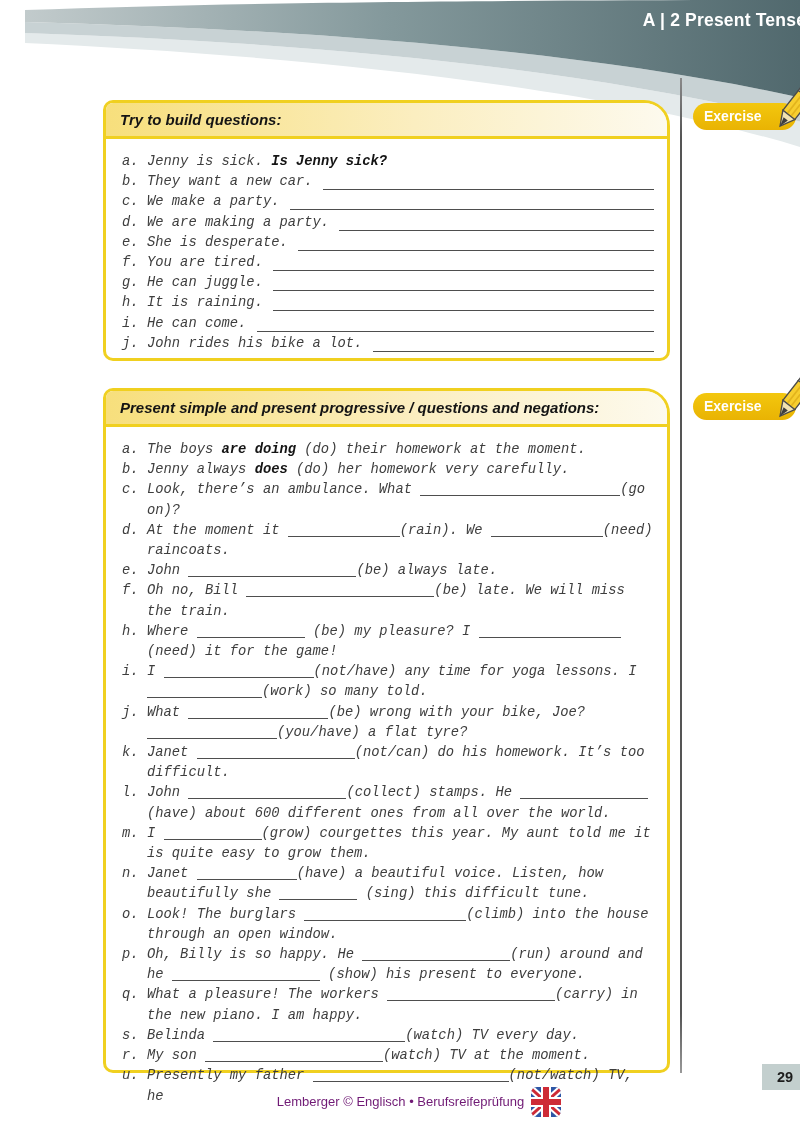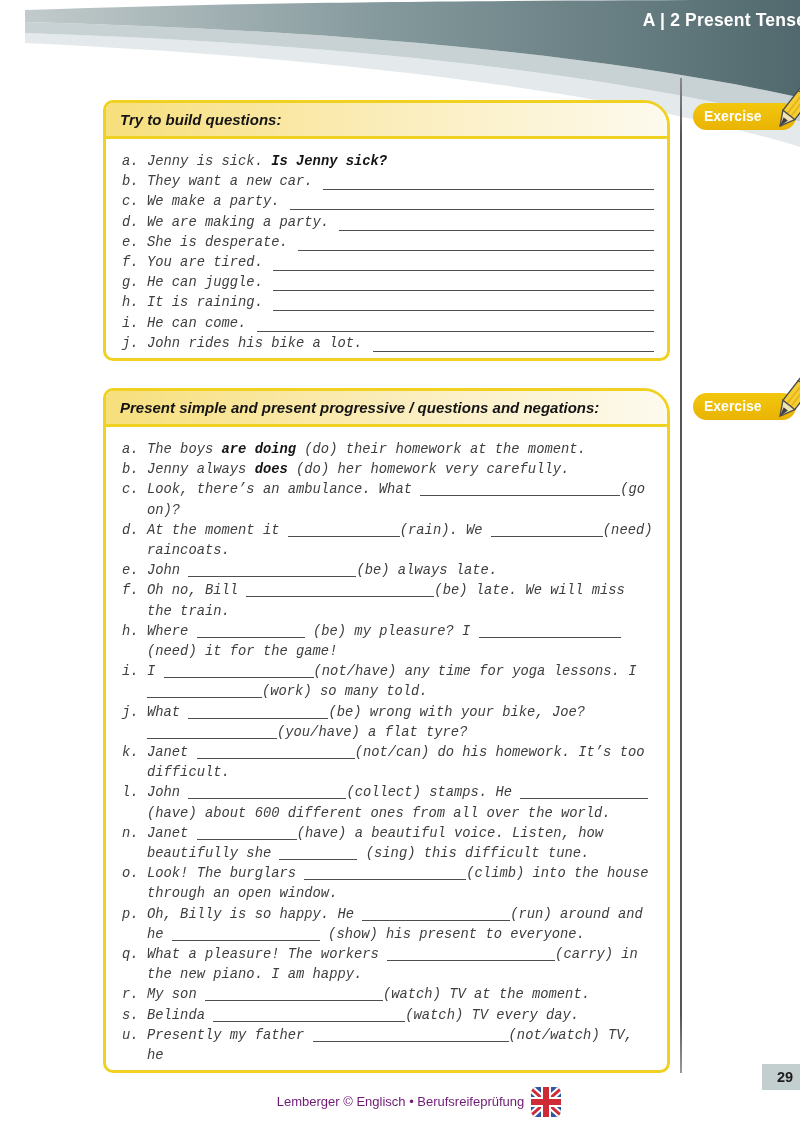--- a/index.html
+++ b/index.html
@@ -153,26 +153,27 @@
         <div class="item"><span class="letter">b.</span><span><span>Jenny always </span><b>does</b><span> (do) her homework very carefully.</span></span></div>
         <div class="item"><span class="letter">c.</span><span><span>Look, there’s an ambulance. What </span><span class="bl" style="width: 200px;"></span><span>(go on)?</span></span></div>
         <div class="item"><span class="letter">d.</span><span><span>At the moment it </span><span class="bl" style="width: 112px;"></span><span>(rain). We </span><span class="bl" style="width: 112px;"></span><span>(need) raincoats.</span></span></div>
         <div class="item"><span class="letter">e.</span><span><span>John </span><span class="bl" style="width: 168px;"></span><span>(be) always late.</span></span></div>
         <div class="item"><span class="letter">f.</span><span><span>Oh no, Bill </span><span class="bl" style="width: 188px;"></span><span>(be) late. We will miss the train.</span></span></div>
         <div class="item"><span class="letter">h.</span><span><span>Where </span><span class="bl" style="width: 108px;"></span><span> (be) my pleasure? I </span><span class="bl" style="width: 142px;"></span><span>(need) it for the game!</span></span></div>
         <div class="item"><span class="letter">i.</span><span><span>I </span><span class="bl" style="width: 150px;"></span><span>(not/have) any time for yoga lessons. I </span><span class="bl" style="width: 115px;"></span><span>(work) so many told.</span></span></div>
         <div class="item"><span class="letter">j.</span><span><span>What </span><span class="bl" style="width: 140px;"></span><span>(be) wrong with your bike, Joe? </span><span class="bl" style="width: 130px;"></span><span>(you/have) a flat tyre?</span></span></div>
         <div class="item"><span class="letter">k.</span><span><span>Janet </span><span class="bl" style="width: 158px;"></span><span>(not/can) do his homework. It’s too difficult.</span></span></div>
         <div class="item"><span class="letter">l.</span><span><span>John </span><span class="bl" style="width: 158px;"></span><span>(collect) stamps. He </span><span class="bl" style="width: 128px;"></span><span>(have) about 600 different ones from all over the world.</span></span></div>
+        <div class="item"><span class="letter">m.</span><span><span>I </span><span class="bl" style="width: 98px;"></span><span>(grow) courgettes this year. My aunt told me it is quite easy to grow them.</span></span></div>
         <div class="item"><span class="letter">n.</span><span><span>Janet </span><span class="bl" style="width: 100px;"></span><span>(have) a beautiful voice. Listen, how beautifully she </span><span class="bl" style="width: 78px;"></span><span> (sing) this difficult tune.</span></span></div>
         <div class="item"><span class="letter">o.</span><span><span>Look! The burglars </span><span class="bl" style="width: 162px;"></span><span>(climb) into the house through an open window.</span></span></div>
         <div class="item"><span class="letter">p.</span><span><span>Oh, Billy is so happy. He </span><span class="bl" style="width: 148px;"></span><span>(run) around and he </span><span class="bl" style="width: 148px;"></span><span> (show) his present to  everyone.</span></span></div>
         <div class="item"><span class="letter">q.</span><span><span>What a pleasure! The workers </span><span class="bl" style="width: 168px;"></span><span>(carry) in the new piano. I am happy.</span></span></div>
+        <div class="item"><span class="letter">s.</span><span><span>Belinda </span><span class="bl" style="width: 192px;"></span><span>(watch) TV every day.</span></span></div>
         <div class="item"><span class="letter">r.</span><span><span>My son </span><span class="bl" style="width: 178px;"></span><span>(watch) TV at the moment.</span></span></div>
-        <div class="item"><span class="letter">s.</span><span><span>Belinda </span><span class="bl" style="width: 192px;"></span><span>(watch) TV every day.</span></span></div>
         <div class="item"><span class="letter">u.</span><span><span>Presently my father </span><span class="bl" style="width: 196px;"></span><span>(not/watch) TV, he</span></span></div>
       </div>
   </div>
 
   <div class="footer">
     <span class="imprint">Lemberger © Englisch • Berufsreifeprüfung</span>
     <svg width="30" height="30" viewBox="0 0 30 30">
       <defs>
           <clipPath id="flagClip">
             <rect x="0" y="0" width="30" height="30" rx="6"></rect>

